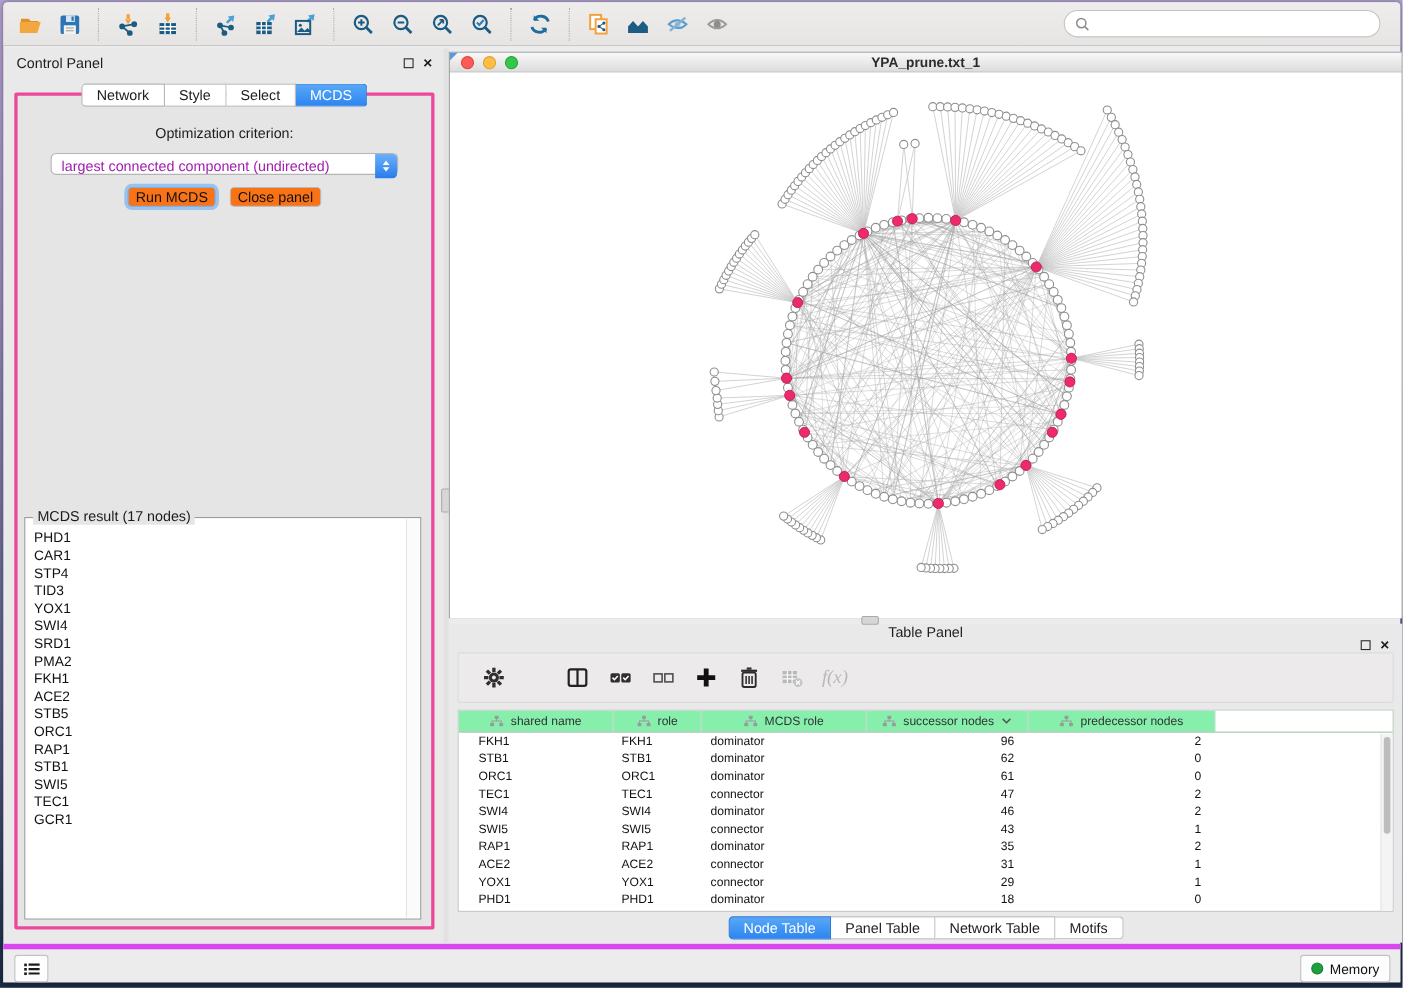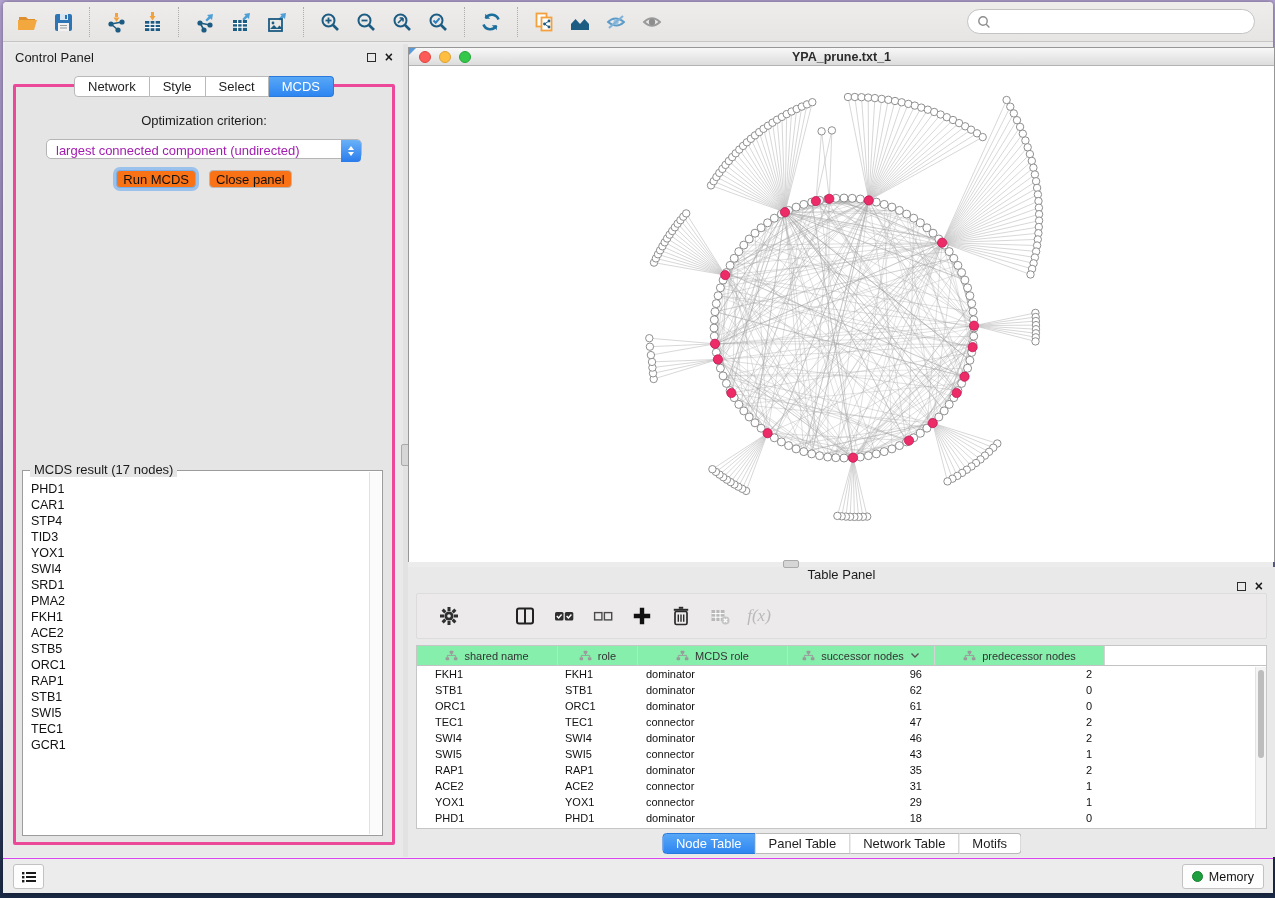--- a/index.html
+++ b/index.html
@@ -71,21 +71,21 @@
   .td { font-size:11px; color:#111; display:flex; align-items:center; }
   .td.c0 { padding-left:18px; }
   .td.c1 { padding-left:7px; }
   .td.c2 { padding-left:8px; }
   .td.num { justify-content:flex-end; padding-right:13px; }
   .tscroll { position:absolute; right:0; top:21px; bottom:0; width:11px; background:#f4f4f4; border-left:1px solid #e3e3e3; }
   .tscroll .thumb { position:absolute; left:2px; right:2px; top:3px; height:88px; background:#bdbdbd; border-radius:5px; }
   .tp-tabs { position:absolute; bottom:3px; left:50%; transform:translateX(-50%); }
 
   
-  .statusbar { position:absolute; left:0; right:0; bottom:0; height:35px; background:#ececec; border-top:1px solid #d946ef; }
+  .statusbar { position:absolute; left:0; right:0; bottom:0; height:35px; background:#ececec; border-top:5px solid #d946ef; }
   .list-btn { position:absolute; left:10px; top:5px; width:31px; height:25px; background:#fdfdfd; border:1px solid #c2c2c2; border-radius:3px; display:flex; align-items:center; justify-content:center; }
   .mem-btn { position:absolute; right:9px; top:5px; height:25px; background:#fdfdfd; border:1px solid #c2c2c2; border-radius:3px; display:flex; align-items:center; gap:6px; padding:0 9px; font-size:12.5px; color:#111; }
   .mem-dot { width:11px; height:11px; border-radius:50%; background:#1e9e3e; border:1px solid #16822f; }
 
   svg { display:block; }
 </style>
 </head>
 <body>
 
 <div class="stage">

